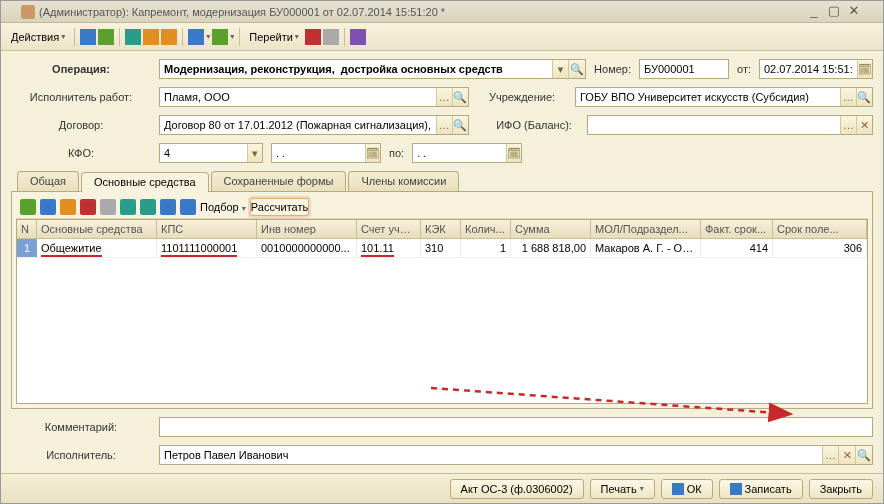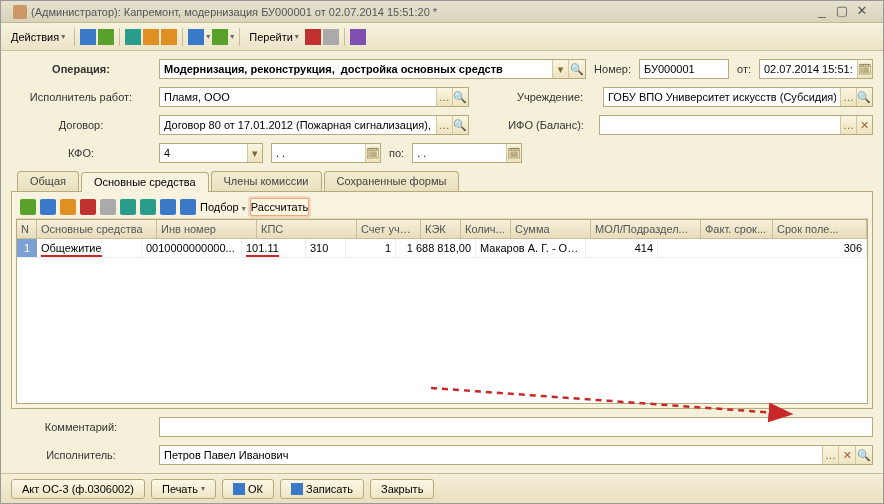--- a/index.html
+++ b/index.html
@@ -1,18 +1,18 @@
 <!DOCTYPE html>
 <html><head>
 <meta charset="utf-8">
 <style>
 * { box-sizing: border-box; margin: 0; padding: 0; }
 html, body { width: 884px; height: 504px; font-family: Arial, sans-serif; font-size: 11px; overflow: hidden; }
 .window { width: 884px; height: 504px; background: #f5f0da; border: 1px solid #999; display: flex; flex-direction: column; }
-.titlebar { background: linear-gradient(#e6e2cf, #d8d3bc); border-bottom: 1px solid #c0b990; height: 22px; display: flex; align-items: center; padding: 0 12px; }
+.titlebar { background: linear-gradient(#e6e2cf, #d8d3bc); border-bottom: 1px solid #c0b990; height: 22px; display: flex; align-items: center; padding: 0 20px; }
 .titlebar .icon { width: 14px; height: 14px; margin-right: 4px; background: #c96; border-radius: 2px; }
 .titlebar .title { flex: 1; color: #555; font-size: 11px; }
 .titlebar .wbtn { width: 18px; height: 14px; margin-left: 2px; text-align: center; color: #555; font-size: 13px; line-height: 12px; cursor: pointer; }
 .toolbar { background: linear-gradient(#f7f2de, #ece4c7); border-bottom: 1px solid #c7bf99; height: 28px; display: flex; align-items: center; padding: 0 6px; gap: 2px; }
 .toolbar .tbtn { padding: 2px 4px; display: flex; align-items: center; gap: 2px; cursor: pointer; border-radius: 2px; }
 .toolbar .sep { width: 1px; height: 18px; background: #c7bf99; margin: 0 3px; }
 .ticon { width: 16px; height: 16px; display: inline-block; }
 .dd-arrow { font-size: 8px; color: #666; }
 .form { padding: 8px 10px; display: flex; flex-direction: column; gap: 8px; flex: 1; min-height: 0; }
 .row { display: flex; align-items: center; gap: 8px; }
@@ -34,21 +34,21 @@
 .ghead { display: flex; background: linear-gradient(#f6efda,#e7ddbb); border-bottom: 1px solid #c7bf99; }
 .ghead .gh { border-right: 1px solid #c7bf99; padding: 3px 4px; color: #555; white-space: nowrap; overflow: hidden; text-overflow: ellipsis; }
 .gbody { flex: 1; overflow: auto; background: #fff; }
 .grow { display: flex; border-bottom: 1px solid #eee; }
 .grow .gc { border-right: 1px solid #eee; padding: 3px 4px; white-space: nowrap; overflow: hidden; text-overflow: ellipsis; }
 .grow .gc.num { text-align: right; }
 .ncell { width: 20px; background: #7aa0d4; color: #fff; text-align: center; padding: 3px 0; }
 .underline-red { border-bottom: 3px solid #c82828; padding-bottom: 1px; }
 .highlight-row { position: relative; }
 .arrow-svg { position: absolute; left: 420px; top: 207px; pointer-events: none; }
-.statusbar { height: 30px; border-top: 1px solid #c7bf99; background: linear-gradient(#f5efd8,#e9e0bf); display: flex; align-items: center; justify-content: flex-start; padding: 0 10px; gap: 6px; }
+.statusbar { height: 30px; border-top: 1px solid #c7bf99; background: linear-gradient(#f5efd8,#e9e0bf); display: flex; align-items: center; justify-content: flex-end; padding: 0 10px; gap: 6px; }
 .sbtn { padding: 3px 10px; background: linear-gradient(#fdf8e5,#eee5c4); border: 1px solid #b6aa7d; border-radius: 3px; cursor: pointer; display: flex; align-items: center; gap: 3px; }
 .c-green { background:#5aa02c; } .c-blue { background:#3a78c8; } .c-orange { background:#e09020; } .c-teal { background:#2a9c8c; } .c-red { background:#c03030; } .c-gray { background:#aaa; } .c-purple { background:#8050b0; }
 </style>
 </head>
 <body>
 
 <div class="window">
   <div class="titlebar">
     <span class="icon"></span>
     <span class="title">(Администратор): Капремонт, модернизация БУ000001 от 02.07.2014 15:51:20 *</span>
@@ -104,36 +104,36 @@
         </div>
     </div>
 
     <div class="row">
       <span class="label" style="width:140px">Исполнитель работ:</span>
       <div class="input-wrap" style="width:310px">
           <input value="Пламя, ООО" style="">
           <span class="ibtn">…</span>
           <span class="ibtn">🔍</span>
         </div>
-      <span class="label" style="width:90px;margin-left:28px">Учреждение:</span>
+      <span class="label" style="width:90px;margin-left:0">Учреждение:</span>
       <div class="input-wrap" style="flex:1">
           <input value="ГОБУ ВПО Университет искусств (Субсидия)" style="">
           <span class="ibtn">…</span>
           <span class="ibtn">🔍</span>
         </div>
     </div>
 
     <div class="row">
       <span class="label" style="width:140px">Договор:</span>
       <div class="input-wrap" style="width:310px">
           <input value="Договор 80 от 17.01.2012 (Пожарная сигнализация), 4" style="">
           <span class="ibtn">…</span>
           <span class="ibtn">🔍</span>
         </div>
-      <span class="label" style="width:90px;margin-left:24px">ИФО (Баланс):</span>
+      <span class="label" style="width:90px;margin-left:12px">ИФО (Баланс):</span>
       <div class="input-wrap" style="flex:1">
           <input value="" style="">
           <span class="ibtn">…</span>
           <span class="ibtn x">✕</span>
         </div>
     </div>
 
     <div class="row">
       <span class="label" style="width:140px">КФО:</span>
       <div class="input-wrap kfo-sel">
@@ -148,55 +148,56 @@
       <div class="input-wrap" style="width:110px">
           <input value=". ." style="">
           <span class="ibtn">🗓</span>
         </div>
     </div>
 
     <div style="position:relative; flex:1; display:flex; flex-direction:column; min-height:0">
       <div class="tabs">
         <div class="tab">Общая</div>
         <div class="tab active">Основные средства</div>
+        <div class="tab">Сохраненные формы</div>
         <div class="tab">Члены комиссии</div>
-        <div class="tab">Сохраненные формы</div>
       </div>
       <div class="panel">
         <div class="ptoolbar">
           <span class="pticon c-green"></span>
           <span class="pticon c-blue"></span>
           <span class="pticon c-orange"></span>
           <span class="pticon c-red"></span>
           <span class="pticon c-gray"></span>
           <span class="pticon c-teal"></span>
           <span class="pticon c-teal"></span>
           <span class="pticon c-blue"></span>
           <span class="pticon c-blue"></span>
           <div class="tbtn"><span>Подбор</span> <span class="dd-arrow">▾</span></div>
           <div class="calc-btn">Рассчитать</div>
         </div>
         <div class="grid">
           <div class="ghead">
             <div class="gh" style="width:20px">N</div>
             <div class="gh" style="width:120px">Основные средства</div>
+            <div class="gh" style="width:100px">КПС</div>
             <div class="gh" style="width:100px">Инв номер</div>
-            <div class="gh" style="width:100px">КПС</div>
             <div class="gh" style="width:64px">Счет учета</div>
             <div class="gh" style="width:40px">КЭК</div>
             <div class="gh" style="width:50px">Колич...</div>
             <div class="gh" style="width:80px">Сумма</div>
             <div class="gh" style="width:110px">МОЛ/Подраздел...</div>
             <div class="gh" style="width:72px">Факт. срок...</div>
             <div class="gh" style="flex:1">Срок поле...</div>
           </div>
           <div class="gbody">
             <div class="grow highlight-row">
               <div class="ncell">1</div>
-              <div class="gc" style="width:105px"><span class="underline-red">Общежитие</span></div>
+              <div class="gc" style="width:120px"><span class="underline-red">Общежитие</span></div>
+              <div class="gc" style="width:100px"><span class="underline-red">1101111000001</span></div>
               <div class="gc" style="width:100px">0010000000000...</div>
               <div class="gc" style="width:64px"><span class="underline-red">101.11</span></div>
               <div class="gc" style="width:40px">310</div>
               <div class="gc num" style="width:50px">1</div>
               <div class="gc num" style="width:80px">1 688 818,00</div>
               <div class="gc" style="width:110px">Макаров А. Г. - Об...</div>
               <div class="gc num" style="width:72px">414</div>
               <div class="gc num" style="flex:1">306</div>
             </div>
           </div>

